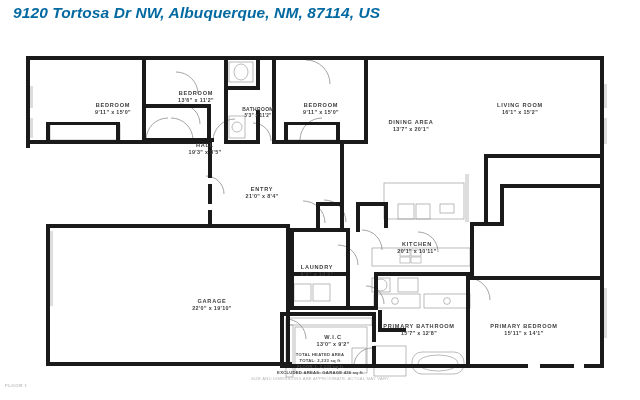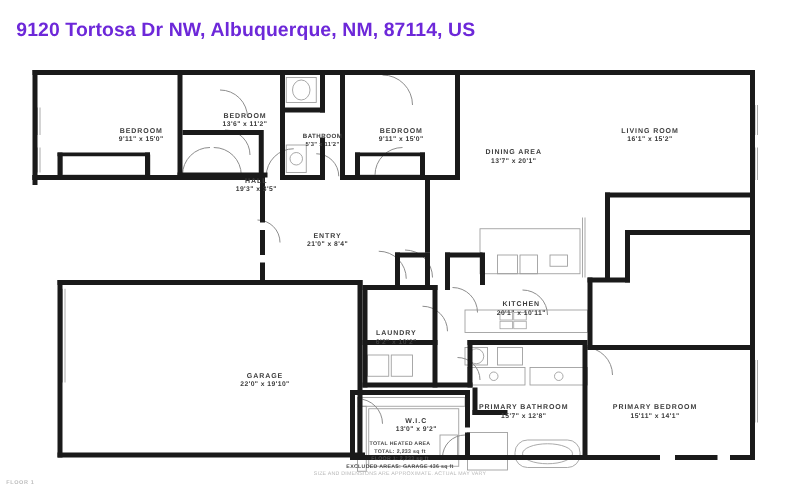--- a/index.html
+++ b/index.html
@@ -2,23 +2,24 @@
 <html><head>
 <meta charset="utf-8">
 <style>
   html,body{margin:0;padding:0;background:#ffffff;}
   body{
     width:640px;height:400px;overflow:hidden;
     font-family:"Liberation Sans","DejaVu Sans",sans-serif;
     color:#231f20;position:relative;
   }
   #plan-title{
-    position:absolute;left:13px;top:16px;
-    font-size:15.5px;font-weight:600;letter-spacing:.1px;color:#6d28d9;
+    position:absolute;left:13px;top:4px;
+    font-size:15.5px;font-weight:600;letter-spacing:.1px;color:#0369a1;
     white-space:nowrap;
+    font-style:italic;
   }
   #floorplan-canvas{position:absolute;left:0;top:26px;width:640px;height:352px;}
   #footer-block{
     position:absolute;left:0;top:352px;width:640px;height:48px;
     text-align:center;
   }
   .foot-line{font-size:4.2px;letter-spacing:.25px;color:#4a4a4a;line-height:6.1px;font-weight:700;}
   .foot-line.disc{font-weight:400;color:#b9b9b9;letter-spacing:.2px;}
   #floor-tag{
     position:absolute;left:5px;top:383px;

